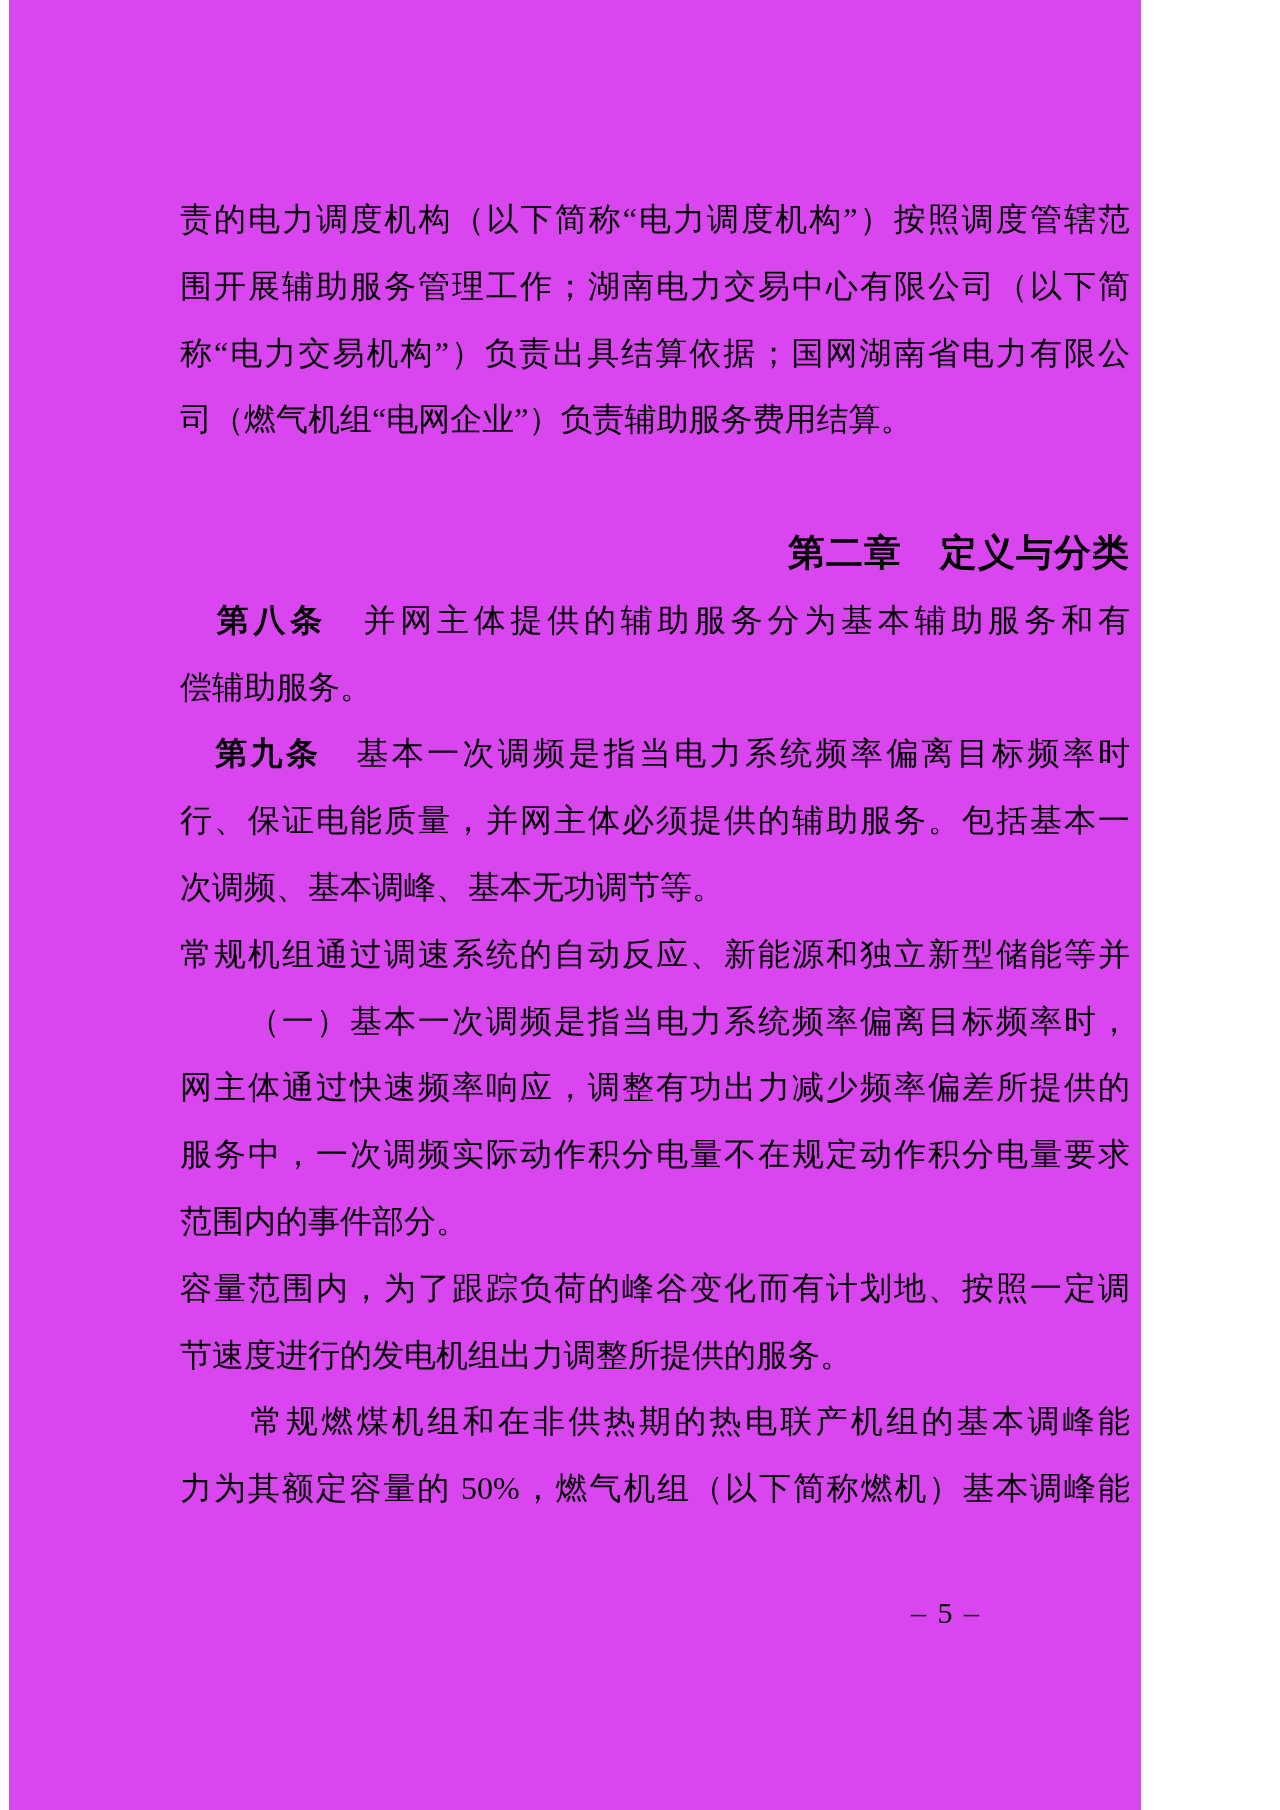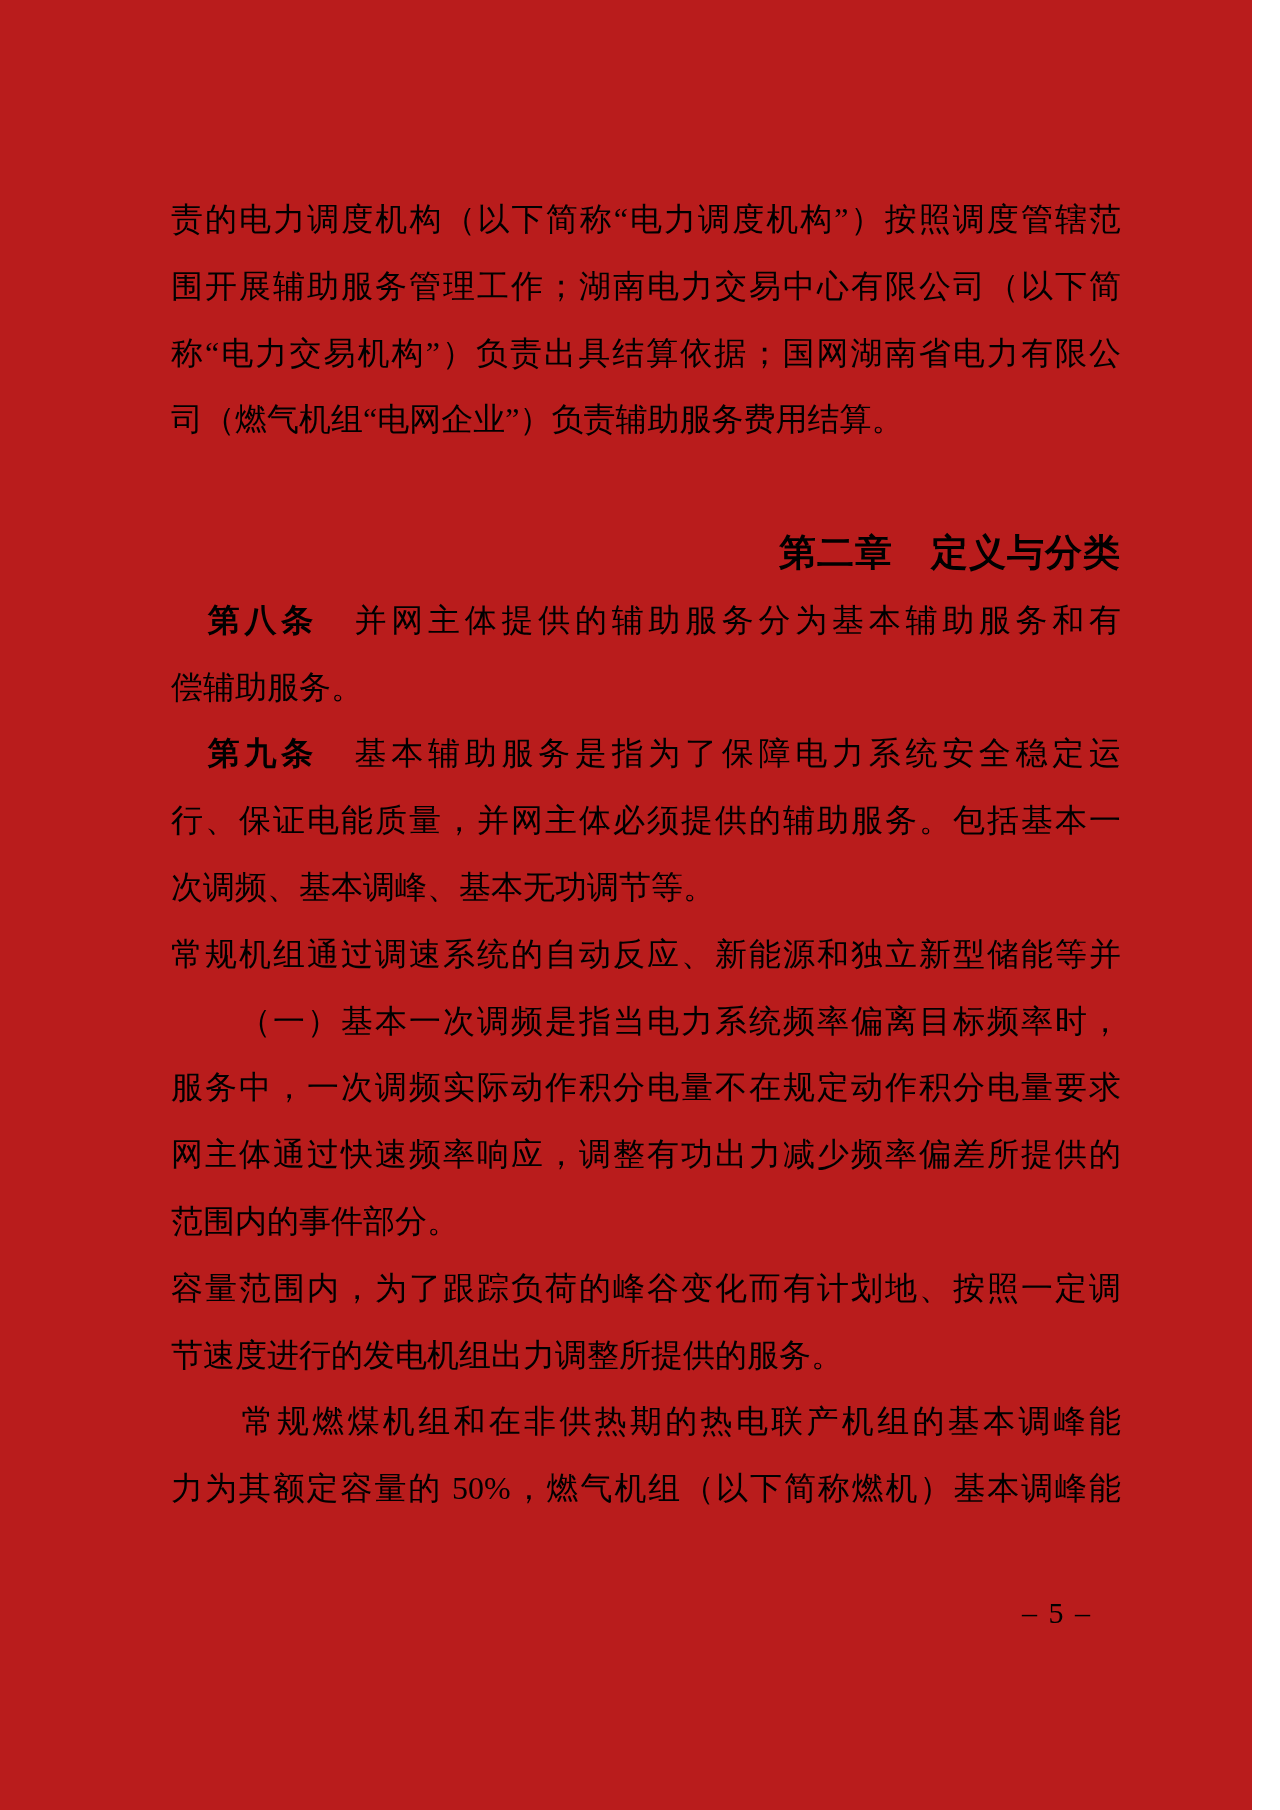--- a/index.html
+++ b/index.html
@@ -2,26 +2,27 @@
 <html><head>
 <meta charset="utf-8">
 <style>
   html, body {
     margin: 0;
     padding: 0;
     background: #ffffff;
   }
   .page {
     position: relative;
-    width: 1252px;
+    width: 1132px;
     height: 1810px;
-    background: #b91c1c;
+    background: #d946ef;
     color: #000000;
     font-family: "Liberation Serif", "DejaVu Serif", serif;
     overflow: hidden;
+    margin-left: 9px;
   }
   .text-block {
     position: absolute;
     left: 171px;
     top: 186px;
     width: 950px;
   }
   .line {
     height: 66.8px;
     line-height: 66.8px;
@@ -74,27 +75,27 @@
     <div class="line full"><span class="b"></span><span>围开展辅助服务管理工作；湖南电力交易中心有限公司（以下简</span></div>
     <div class="line full"><span class="b"></span><span>称“电力交易机构”）负责出具结算依据；国网湖南省电力有限公</span></div>
     <div class="line last"><span class="b"></span><span>司（燃气机组“电网企业”）负责辅助服务费用结算。</span></div>
 
     <div class="spacer"></div>
 
     <h2 class="heading">第二章　定义与分类</h2>
 
     <div class="line full"><span class="b">　第八条</span><span>　并网主体提供的辅助服务分为基本辅助服务和有</span></div>
     <div class="line last"><span class="b"></span><span>偿辅助服务。</span></div>
-    <div class="line full"><span class="b">　第九条</span><span>　基本辅助服务是指为了保障电力系统安全稳定运</span></div>
+    <div class="line full"><span class="b">　第九条</span><span>　基本一次调频是指当电力系统频率偏离目标频率时</span></div>
     <div class="line full"><span class="b"></span><span>行、保证电能质量，并网主体必须提供的辅助服务。包括基本一</span></div>
     <div class="line last"><span class="b"></span><span>次调频、基本调峰、基本无功调节等。</span></div>
     <div class="line full"><span class="b"></span><span>常规机组通过调速系统的自动反应、新能源和独立新型储能等并</span></div>
     <div class="line full"><span class="b"></span><span>　　（一）基本一次调频是指当电力系统频率偏离目标频率时，</span></div>
+    <div class="line full"><span class="b"></span><span>网主体通过快速频率响应，调整有功出力减少频率偏差所提供的</span></div>
     <div class="line full"><span class="b"></span><span>服务中，一次调频实际动作积分电量不在规定动作积分电量要求</span></div>
-    <div class="line full"><span class="b"></span><span>网主体通过快速频率响应，调整有功出力减少频率偏差所提供的</span></div>
     <div class="line last"><span class="b"></span><span>范围内的事件部分。</span></div>
     <div class="line full"><span class="b"></span><span>容量范围内，为了跟踪负荷的峰谷变化而有计划地、按照一定调</span></div>
     <div class="line last"><span class="b"></span><span>节速度进行的发电机组出力调整所提供的服务。</span></div>
     <div class="line full"><span class="b"></span><span>　　常规燃煤机组和在非供热期的热电联产机组的基本调峰能</span></div>
     <div class="line full"><span class="b"></span><span>力为其额定容量的 50%，燃气机组（以下简称燃机）基本调峰能</span></div>
 
   </main>
 
   <div class="page-number">– 5 –</div>
 

